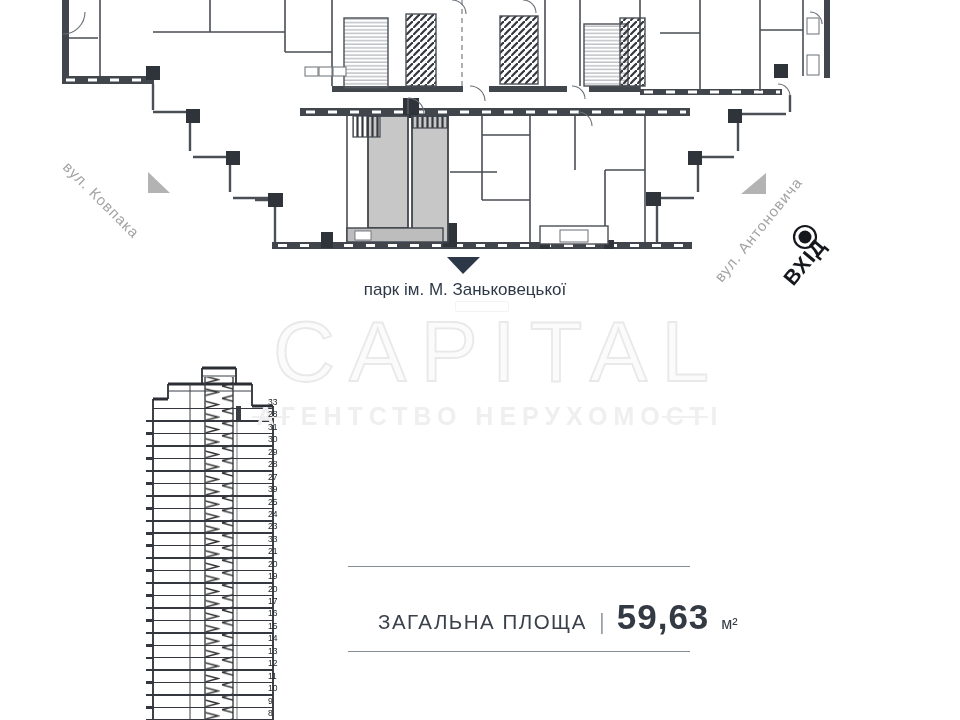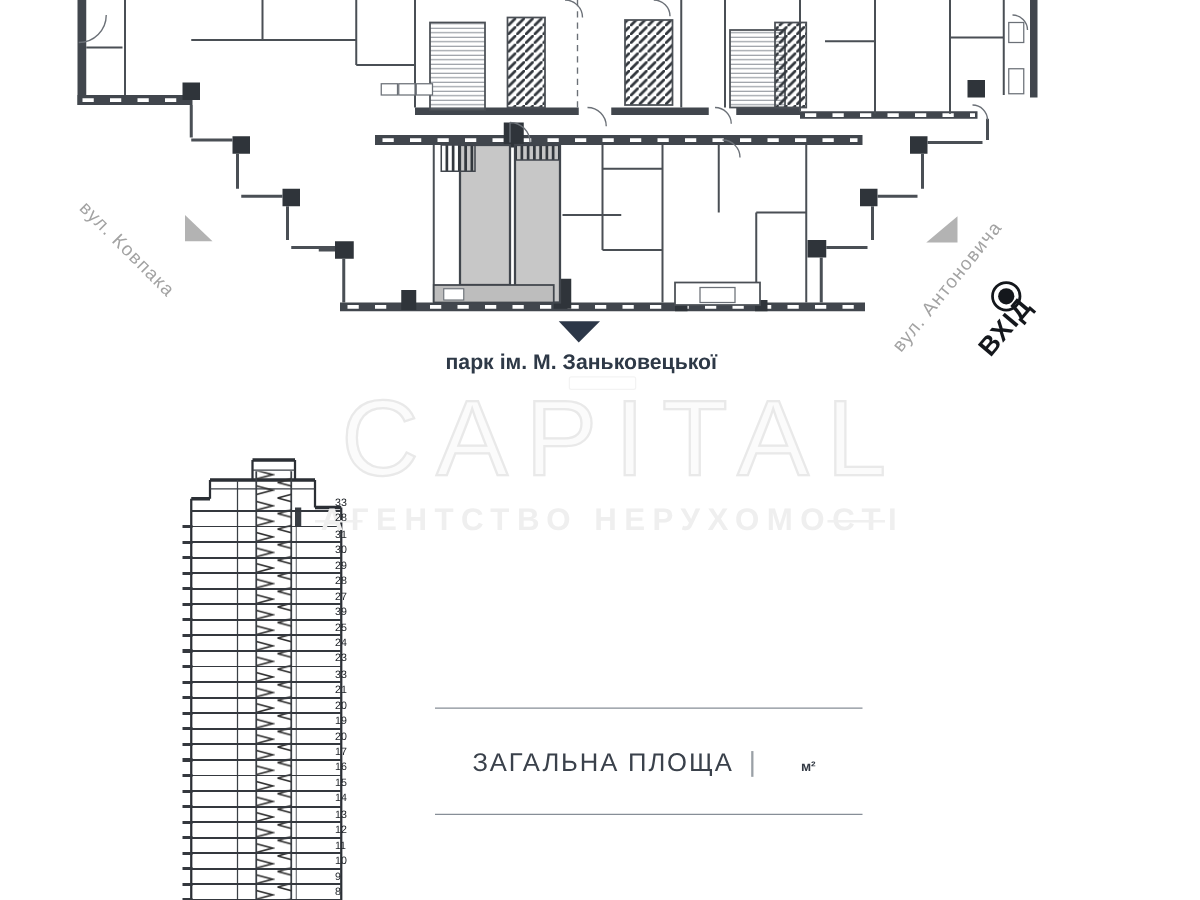--- a/index.html
+++ b/index.html
@@ -25,21 +25,21 @@
     font-size:15px;letter-spacing:1px;color:#a3a3a3;white-space:nowrap;
   }
   .street-left{left:72px;top:158px;transform:rotate(45deg);transform-origin:0 0;}
   .street-right{left:724px;top:268px;transform:rotate(-51deg);transform-origin:0 100%;}
   .entrance{
     left:797px;top:266px;transform:rotate(-50deg);transform-origin:0 100%;
     font-size:21px;font-weight:800;letter-spacing:1px;color:#14171c;white-space:nowrap;
   }
   .park-label{
     left:345px;top:280px;width:240px;text-align:center;
-    font-size:17px;font-weight:700;color:#2e3947;white-space:nowrap;
+    font-size:17px;font-weight:400;color:#2e3947;white-space:nowrap;
   }
   
   .tower-floorlines{
     left:153px;top:408px;width:120px;height:312px;
     background:repeating-linear-gradient(to bottom,#34383e 0 1.5px,transparent 1.5px 12.45px);
   }
   .tower-ticks{
     left:146px;top:420px;width:8px;height:300px;
     background:repeating-linear-gradient(to bottom,#34383e 0 2.5px,transparent 2.5px 12.45px);
   }
@@ -50,21 +50,21 @@
   .floor-numbers div{height:12.45px;}
   
   .area-line{width:342px;height:0;border-top:1.5px solid #878e97;}
   .area-row{
     left:348px;top:597px;width:360px;display:flex;align-items:baseline;gap:12px;
     color:#3a414b;white-space:nowrap;
   }
   .area-label{font-size:20.5px;letter-spacing:1.5px;margin-left:30px;}
   .area-sep{font-size:22px;color:#9aa0a6;}
   .area-value{font-size:35px;font-weight:700;color:#333a44;letter-spacing:1px;}
-  .area-unit{font-size:11px;font-weight:700;color:#333a44;margin-left:24px;}
+  .area-unit{font-size:16px;font-weight:400;color:#333a44;}
 </style>
 </head>
 <body>
 
 <svg class="abs" style="left:0;top:0" width="960" height="720" viewBox="0 0 960 720">
   <defs>
     <pattern id="stripes" width="7" height="7" patternUnits="userSpaceOnUse">
       <path d="M-1,8 L8,-1" stroke="#33383e" stroke-width="2.2"></path>
     </pattern>
     <pattern id="stripes2" width="5" height="10" patternUnits="userSpaceOnUse">
@@ -239,15 +239,16 @@
     <div>11</div>
     <div>10</div>
     <div>9</div>
     <div>8</div>
   </div>
 
 <div class="abs area-line" style="left:348px;top:566px;"></div>
 <div class="abs area-row">
   <span class="area-label">ЗАГАЛЬНА ПЛОЩА</span>
   <span class="area-sep">|</span>
+  <span class="area-value">59,63</span>
   <span class="area-unit">м²</span>
 </div>
 <div class="abs area-line" style="left:348px;top:651px;"></div>
 
 </body></html>

